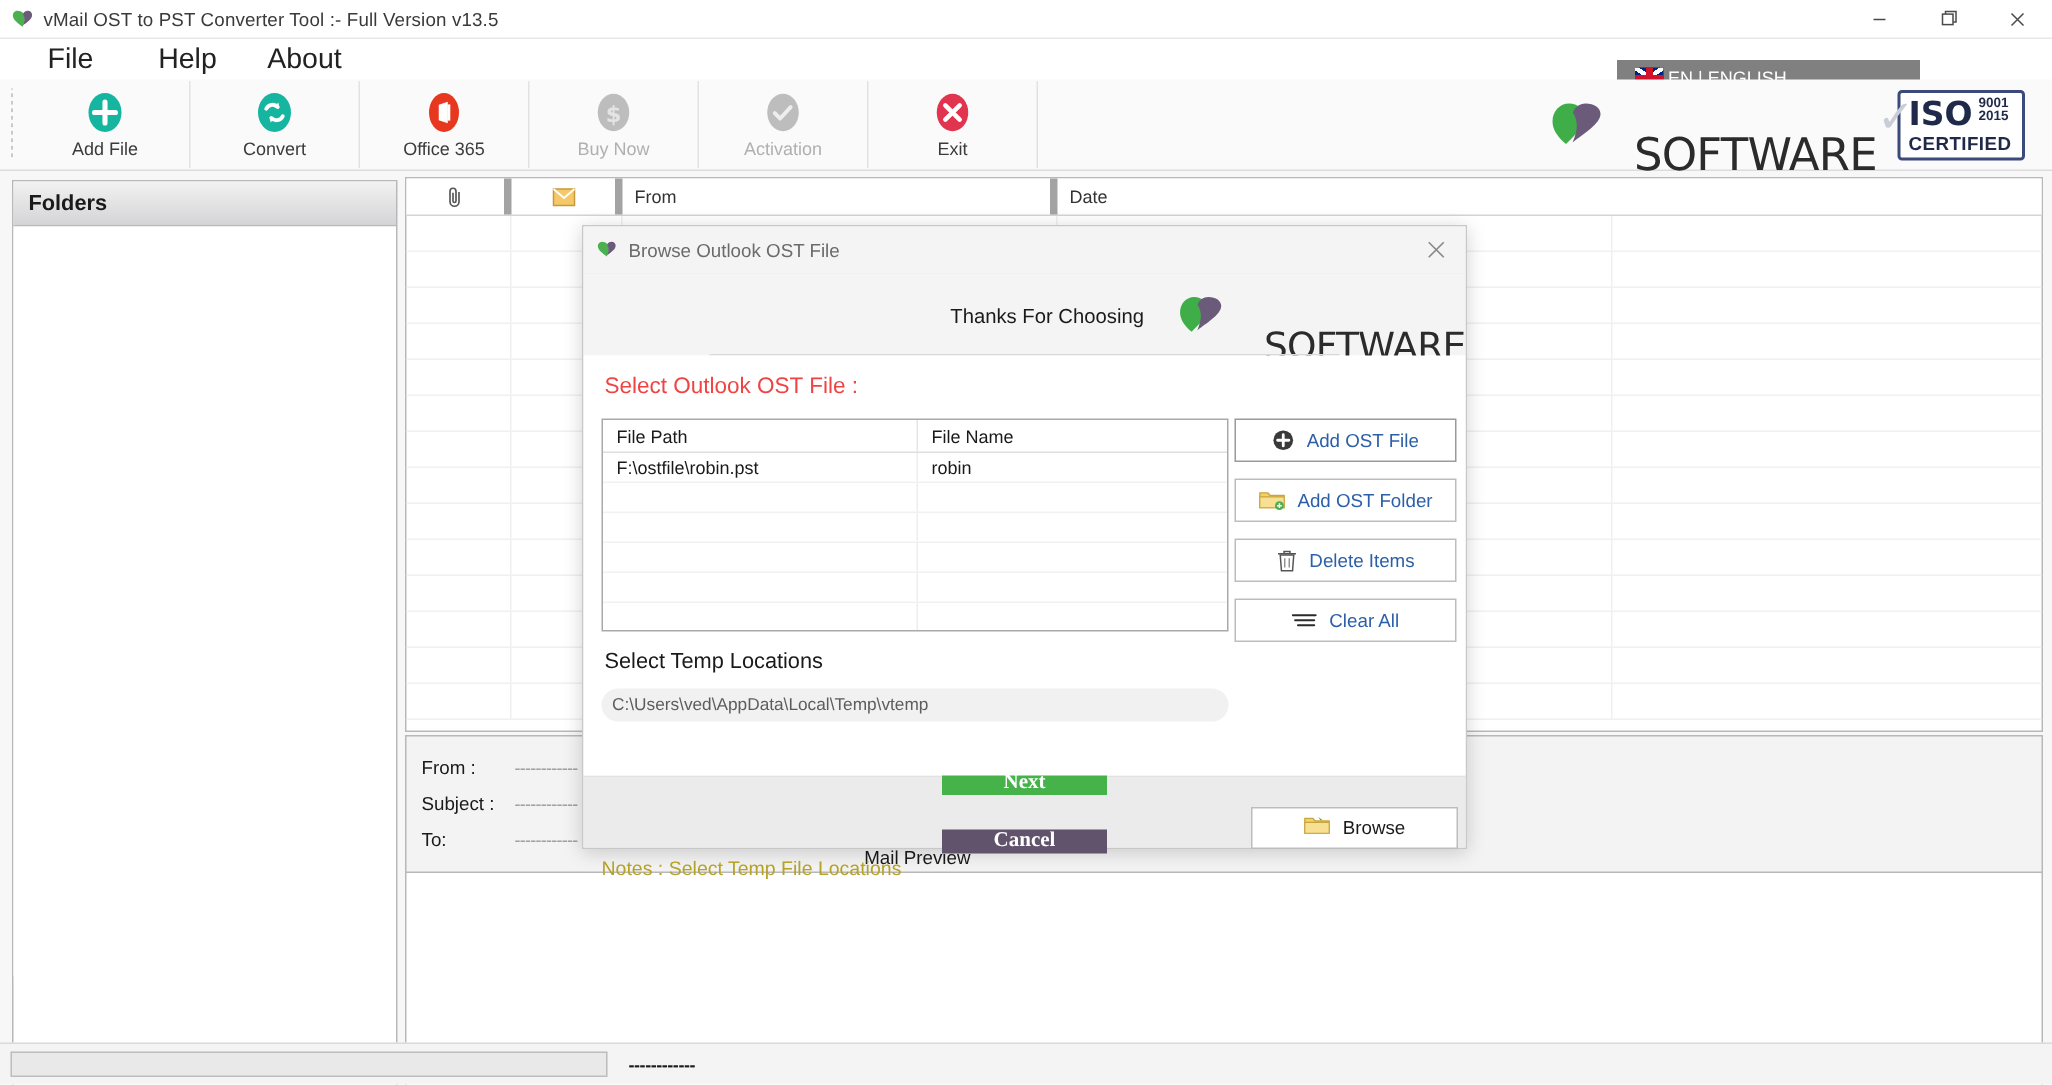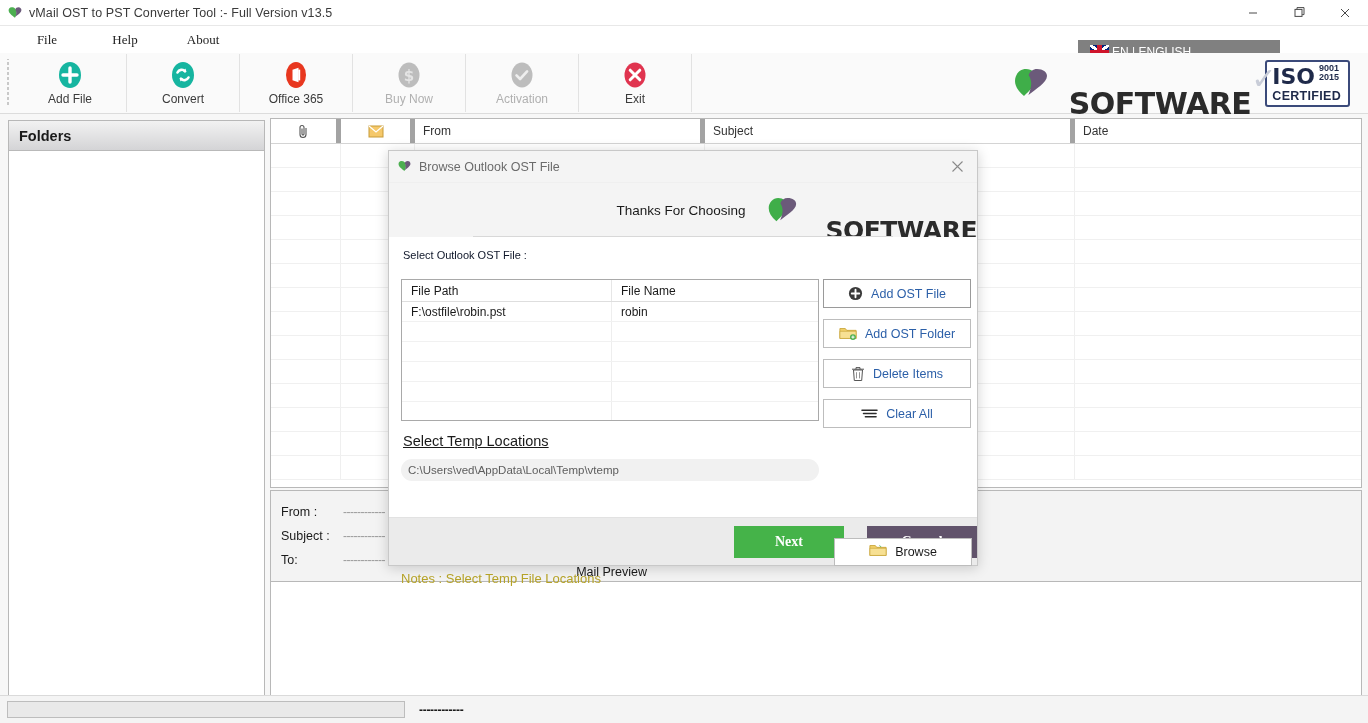--- a/index.html
+++ b/index.html
@@ -44,23 +44,22 @@
 
   
   .menubar {
     position: absolute; top: 26px; left: 0;
     width: 1368px; height: 27px;
     background: #ffffff;
     display: flex; align-items: stretch;
   }
   .menu-item {
     display: flex; align-items: center; justify-content: center;
-    font-size: 13px; color: #222; min-width: 78px;
+    font-size: 19px; color: #222; min-width: 78px;
     padding: 0 12px;
-    font-family: Liberation Serif, serif;
   }
   .menu-spacer { width: 8px; }
   .submit-review {
     display: flex; align-items: center; justify-content: center;
     background: #3cb44a; color: #ffffff;
     font-size: 13px;
     width: 152px; height: 27px;
     margin-left: 16px;
     margin-top: 42px;
   }
@@ -122,21 +121,21 @@
     display: flex; align-items: center; justify-content: center;
   }
   .tool .lbl { font-size: 12px; color: #3b3b3b; }
   .tool.dim .lbl { color: #b0b0b0; }
 
   .brand {
     margin-left: auto; margin-right: 18px;
     display: flex; align-items: center; gap: 14px;
   }
   .brand-word {
-    font-size: 30px; font-weight: bold; letter-spacing: -0.5px;
+    font-size: 30px; font-weight: normal; letter-spacing: -0.5px;
     color: #2b2b2b; font-family: "DejaVu Sans", sans-serif; margin-top: 40px;
   }
   .iso-badge {
     border: 2px solid #3b4a7a; border-radius: 3px;
     padding: 2px 7px 2px 5px;
     display: flex; align-items: center; gap: 3px;
     background: #fff; position: relative;
   }
   .iso-check {
     position:absolute; left:-16px; top:2px;
@@ -280,21 +279,21 @@
     content: ''; position: absolute; left: 84px; right: 84px; bottom: 0;
     height: 1px; background: #d8d8d8;
   }
   .thanks { font-size: 13.5px; color: #1a1a1a; }
   .dlg-banner .brand-word { font-size: 25px; }
   .dlg-content {
     flex: 1; background: #ffffff;
     padding: 12px 0 0 0; position: relative;
   }
   .sec-label {
-    font-size: 11px; color: #0f172a;
+    font-size: 15px; color: #ef4444;
     margin: 0 0 10px 14px;
   }
 
   
   .ftable {
     position: absolute; left: 12px; top: 42px;
     width: 418px; height: 142px;
     border: 1px solid #a9a9a9; background: #fff;
     overflow: hidden;
   }
@@ -322,21 +321,21 @@
     height: 29px; background: #ffffff;
     border: 1px solid #bdbdbd;
     display: flex; align-items: center; justify-content: center;
     gap: 8px; font-size: 12.5px; color: #2b5fa8;
   }
   .abtn.strong { border: 1px solid #9a9a9a; }
   .abtn .bi { display:flex; align-items:center; }
 
   .sec-label2 {
     position: absolute; left: 14px; top: 196px;
-    font-size: 14.5px; color: #1a1a1a; text-decoration: underline;
+    font-size: 14.5px; color: #1a1a1a;
   }
   .temppath {
     position: absolute; left: 12px; top: 222px;
     width: 418px; height: 22px;
     background: #f1f1f1;
     display: flex; align-items: center;
     padding-left: 7px;
     font-size: 11.5px; color: #5d5d5d; border-radius: 11px;
   }
   .browse-btn {
@@ -346,22 +345,23 @@
     display: flex; align-items: center; justify-content: center; gap: 8px;
     font-size: 12.5px; color: #1a1a1a;
   }
   .notes {
     position: absolute; left: 12px; top: 334px;
     font-size: 13px; color: #b5a227;
   }
   .notes .nlab { color: #b5a227; }
   .dlg-footer {
     height: 48px; background: #ebebeb;
-    display: flex; align-items: center; justify-content: flex-end; gap: 23px;
+    display: flex; align-items: center; justify-content: center; gap: 23px;
     border-top: 1px solid #e2e2e2;
+    flex-direction: column;
   }
   .fbtn {
     width: 110px; height: 32px;
     display: flex; align-items: center; justify-content: center;
     font-size: 14px; font-weight: bold; color: #ffffff;
     font-family: "Liberation Serif", serif;
   }
   .fbtn.next { background: #45b349; }
   .fbtn.cancel { background: #61536b; }
 </style>
@@ -514,21 +514,20 @@
             <path d="M9 4v6.5a3 3 0 0 1-6 0V3.5a2 2 0 0 1 4 0V10a1 1 0 0 1-2 0V4.5" fill="none" stroke="#555" stroke-width="1.1"></path>
           </svg>
         </div>
         <div class="ml-col ml-c-flag">
           <svg width="16" height="13" viewBox="0 0 16 13">
             <rect x="1" y="1" width="14" height="11" fill="#f5c86a" stroke="#c79b39" stroke-width="1"></rect>
             <path d="M1 1l7 6 7-6" fill="none" stroke="#fff" stroke-width="1.2"></path>
           </svg>
         </div>
         <div class="ml-col ml-c-from">From</div>
-        <div class="ml-col ml-c-subject">Subject</div>
         <div class="ml-col ml-c-date">Date</div>
       </div>
       <div class="ml-rows">
         <div class="ml-row">
             <div class="ml-cell mlr-a"></div>
             <div class="ml-cell mlr-f"></div>
             <div class="ml-cell mlr-fr"></div>
             <div class="ml-cell mlr-s"></div>
             <div class="ml-cell mlr-d"></div>
           </div>

